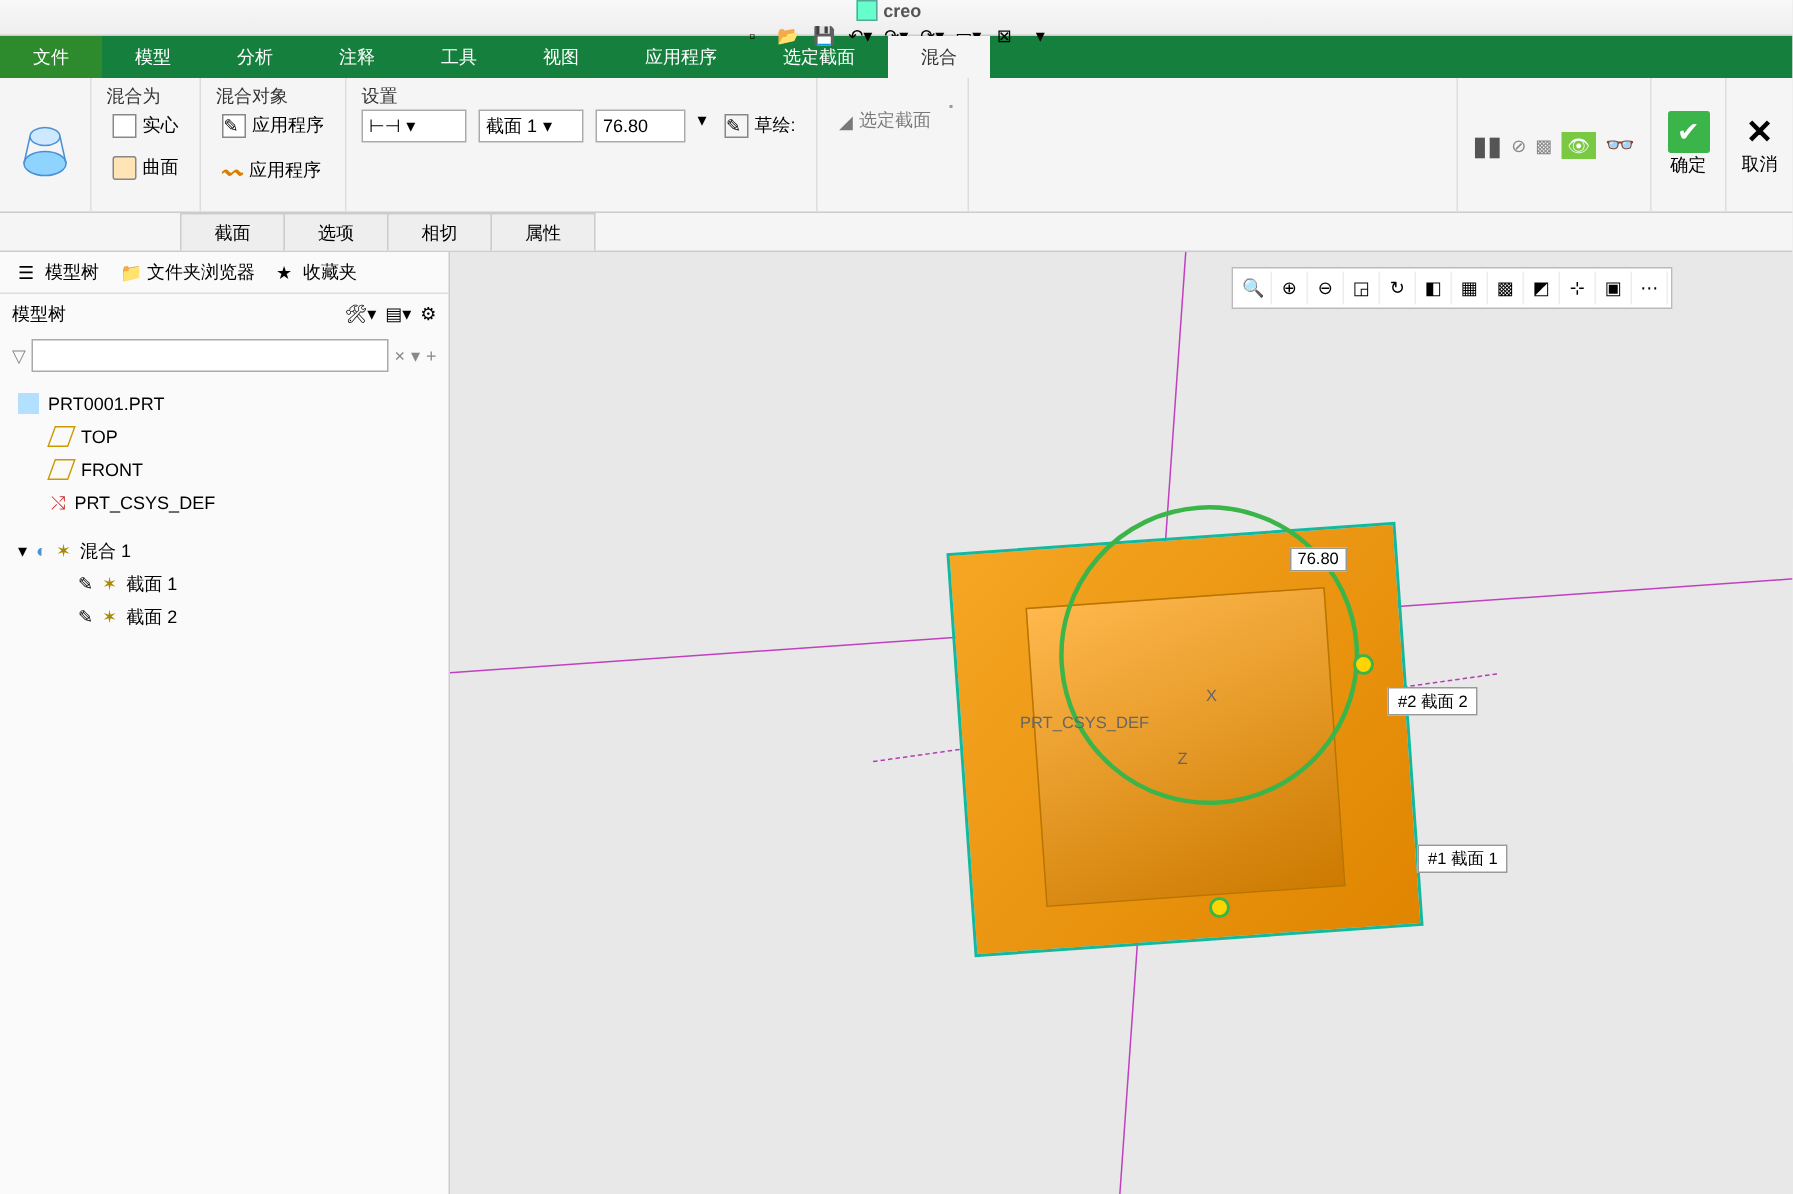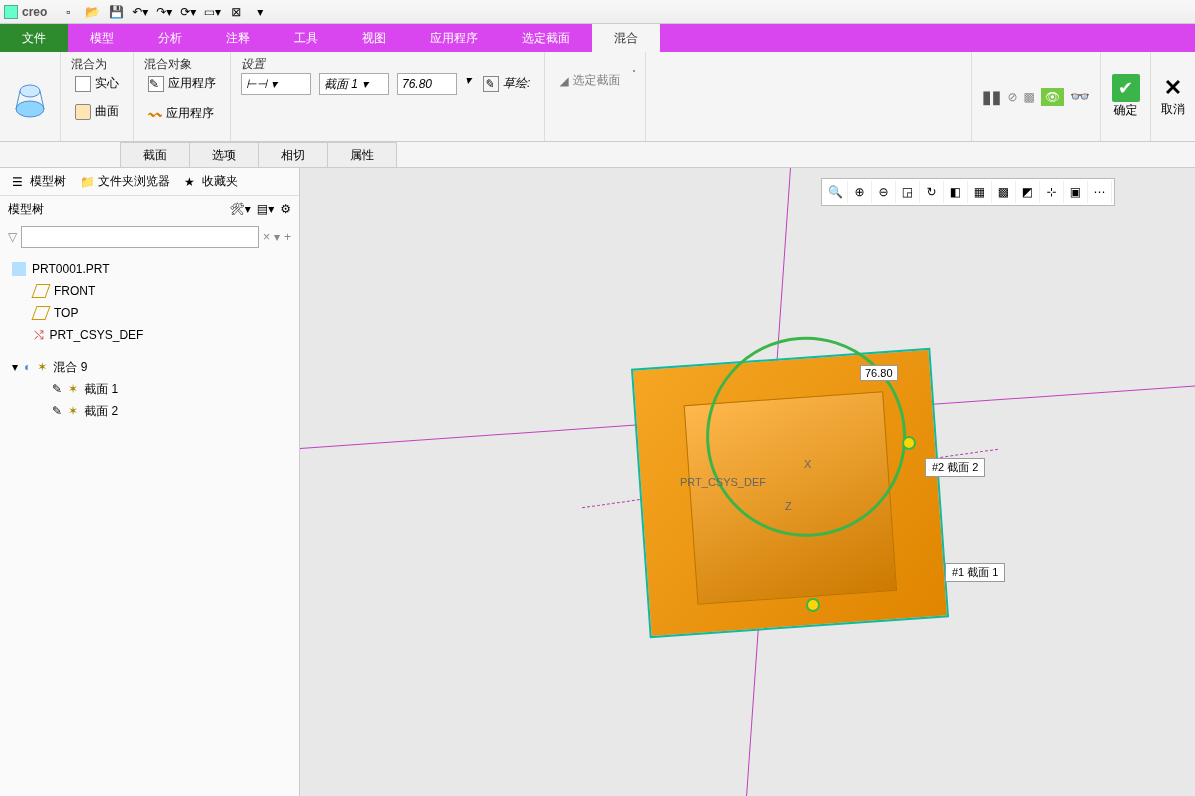--- a/index.html
+++ b/index.html
@@ -1,27 +1,27 @@
 <!DOCTYPE html>
 <html><head>
 <meta charset="utf-8">
 <style>
 * { box-sizing: border-box; margin: 0; padding: 0; font-family: "Microsoft YaHei", Arial, sans-serif; font-size: 12px; }
 body { width: 1195px; height: 796px; background: #f0f0f0; overflow: hidden; }
 
 
-.titlebar { height: 24px; background: linear-gradient(#f8f8f8,#eee); display:flex; align-items:center; padding:0 4px; border-bottom:1px solid #ccc; }
+.titlebar { height: 24px; background: linear-gradient(#f8f8f8,#eee); display:flex; align-items:center; padding:0 4px; border-bottom:1px solid #ccc;flex-direction:column; }
 .titlebar .logo { color:#555; font-weight:bold; font-size:13px; margin-right:10px; display:flex; align-items:center; gap:4px;}
 .titlebar .logo .sq { width:14px; height:14px; background:#6fc; border:1px solid #5a9; }
 .titlebar .qat { display:flex; gap:2px; align-items:center; }
 .titlebar .qat .btn { width:22px; height:20px; display:flex; align-items:center; justify-content:center; border:1px solid transparent; }
 .titlebar .title { flex:1; text-align:center; color:#333; font-size:13px; }
 
 
-.ribbon-tabs { height:28px; background:#d946ef; display:flex; }
+.ribbon-tabs { height:28px; background:#15803d; display:flex; }
 .ribbon-tabs .tab { padding:0 22px; display:flex; align-items:center; color:#fff; cursor:pointer; }
 .ribbon-tabs .tab.file { background:#2d8a2d; }
 .ribbon-tabs .tab.active { background:#f5f5f5; color:#333; }
 
 
 .ribbon { height:90px; background:#f5f5f5; border-bottom:1px solid #ccc; display:flex; }
 .group { padding:4px 10px 0 10px; border-right:1px solid #ddd; }
 .group .row { display:flex; align-items:flex-start; gap:8px; margin-bottom:4px; height:24px;}
 .group .lbl { color:#333; }
 .bigicon { width:40px; height:60px; display:flex; align-items:center; justify-content:center; }
@@ -143,21 +143,21 @@
           <span>应用程序</span>
         </div>
     </div>
     <div class="row">
       <div class="smallbtn">
           <span style="color:#d97f00;font-size:14px">〰</span>
           <span>应用程序</span>
         </div>
     </div>
   </div>
-  <div class="group" style="flex:0 0 auto;font-style:italic;">
+  <div class="group" style="flex:0 0 auto;">
     <div class="lbl">设置</div>
     <div class="row">
       <div class="select">
           <span>⊢⊣</span>
           <span>▾</span>
         </div>
       <div class="select">
           <span>截面 1</span>
           <span>▾</span>
         </div>
@@ -239,37 +239,37 @@
       <span style="color:#888">+</span>
     </div>
     <div class="tree">
       <div class="node">
           <span class="ic" style="background:#b3e0ff"></span>
           <span>PRT0001.PRT</span>
         </div>
       <div class="child">
         <div class="node">
             <span class="ic" style="border:1px solid #c90;transform:skewX(-20deg)"></span>
+            <span>TOP</span>
+          </div>
+        <div class="node">
+            <span class="ic" style="border:1px solid #c90;transform:skewX(-20deg)"></span>
             <span>FRONT</span>
-          </div>
-        <div class="node">
-            <span class="ic" style="border:1px solid #c90;transform:skewX(-20deg)"></span>
-            <span>TOP</span>
           </div>
         <div class="node">
             <span style="color:#c33">⤭</span>
             <span>PRT_CSYS_DEF</span>
           </div>
       </div>
       <div class="sep"></div>
       <div class="node">
           <span>▾</span>
           <span style="color:#4a90d9">◐</span>
           <span style="color:#aa8800">✶</span>
-          <span>混合 9</span>
+          <span>混合 1</span>
         </div>
       <div class="child" style="padding-left:40px">
         <div class="node">
             <span>✎</span>
             <span style="color:#aa8800">✶</span>
             <span>截面 1</span>
           </div>
         <div class="node">
             <span>✎</span>
             <span style="color:#aa8800">✶</span>

